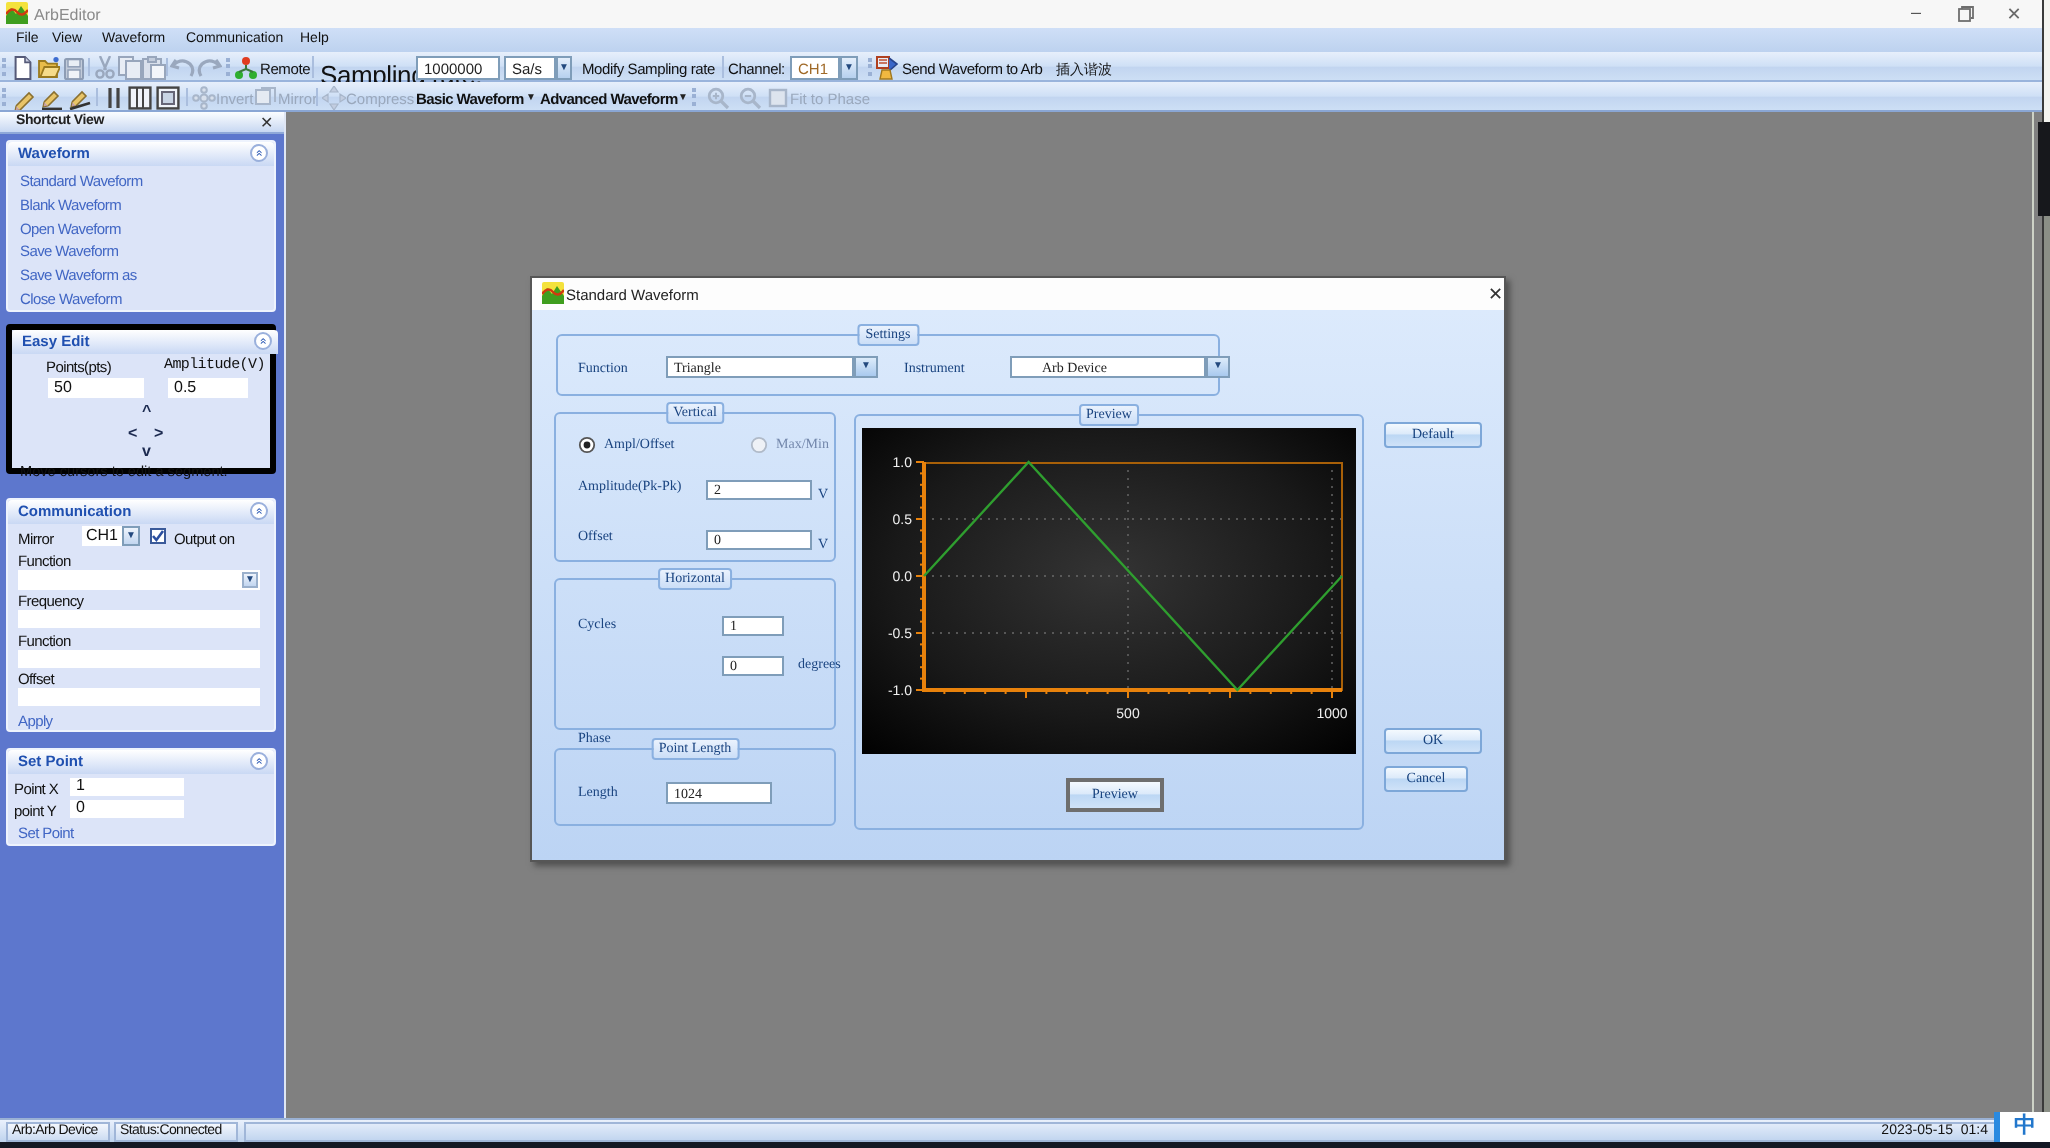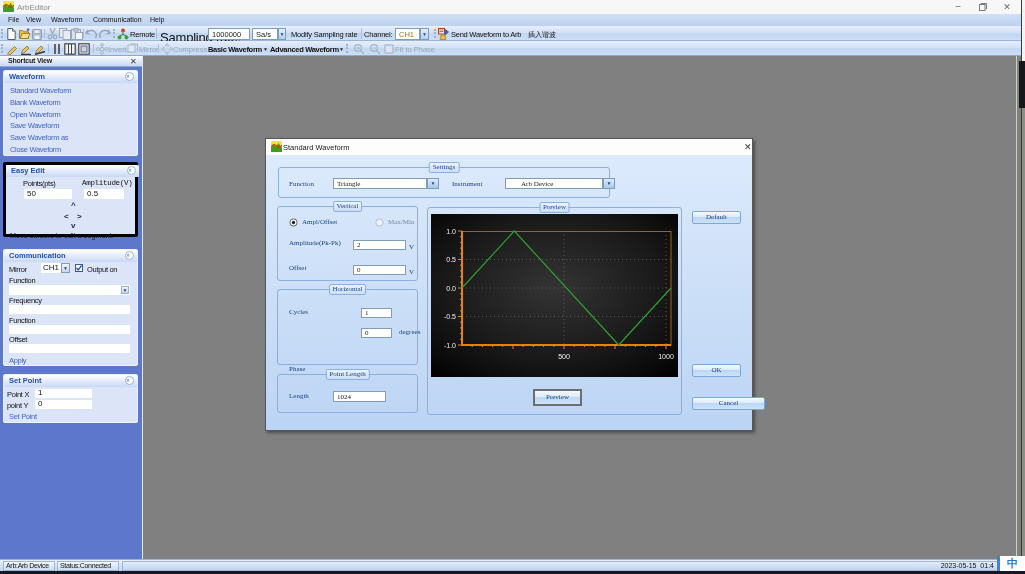--- a/index.html
+++ b/index.html
@@ -391,21 +391,21 @@
         </g>
 
         <polyline points="31,74 83.3,17 187.7,131 240,74" fill="none" stroke="#2f9e2f" stroke-width="1.2"></polyline>
       </svg>
 
       <div class="abs" style="left:105px;top:181px;width:49px;height:17px;border:2px solid #6e6e6e;background:linear-gradient(#f4f9fe,#dceafa 45%,#bcd7f4 50%,#cfe2f8);text-align:center;font-size:7px;line-height:13px;color:#17427e;">Preview</div>
     </div>
 
     <div class="abs" style="left:426px;top:56px;width:49px;height:13px;border:1px solid #7da7d8;border-radius:2px;background:linear-gradient(#f4f9fe,#dceafa 45%,#bcd7f4 50%,#cfe2f8);text-align:center;font-size:7px;line-height:11px;color:#17427e;">Default</div>
     <div class="abs" style="left:426px;top:209px;width:49px;height:13px;border:1px solid #7da7d8;border-radius:2px;background:linear-gradient(#f4f9fe,#dceafa 45%,#bcd7f4 50%,#cfe2f8);text-align:center;font-size:7px;line-height:11px;color:#17427e;">OK</div>
-    <div class="abs" style="left:426px;top:242px;width:73px;height:13px;border:1px solid #7da7d8;border-radius:2px;background:linear-gradient(#f4f9fe,#dceafa 45%,#bcd7f4 50%,#cfe2f8);text-align:center;font-size:7px;line-height:11px;color:#17427e;">Cancel</div>
+    <div class="abs" style="left:426px;top:228px;width:42px;height:13px;border:1px solid #7da7d8;border-radius:2px;background:linear-gradient(#f4f9fe,#dceafa 45%,#bcd7f4 50%,#cfe2f8);text-align:center;font-size:7px;line-height:11px;color:#17427e;">Cancel</div>
   </div>
 </div>
 
 <div class="abs" style="left:0;top:559px;width:1025px;height:12px;background:linear-gradient(#eaf1fc,#bed3ee);border-top:1px solid #9ab1d4;" id="statusbar">
   <div class="abs" style="left:3px;top:1px;width:52px;height:10px;border:1px solid #a0b6d8;background:linear-gradient(#f3f7fd,#ccdcf2);font-size:7px;color:#111;padding-left:2px;line-height:8px;letter-spacing:-0.3px;white-space:nowrap;">Arb:Arb Device</div>
   <div class="abs" style="left:57px;top:1px;width:62px;height:10px;border:1px solid #a0b6d8;background:linear-gradient(#f3f7fd,#ccdcf2);font-size:7px;color:#111;padding-left:2px;line-height:8px;letter-spacing:-0.3px;white-space:nowrap;">Status:Connected</div>
   <div class="abs" style="left:122px;top:1px;width:877px;height:10px;border:1px solid #a0b6d8;font-size:7px;color:#111;text-align:right;padding-right:4px;line-height:8px;">2023-05-15&nbsp; 01:4</div>
 </div>
 <div class="abs" style="left:0;top:571px;width:1025px;height:3px;background:#141824;"></div>
 

